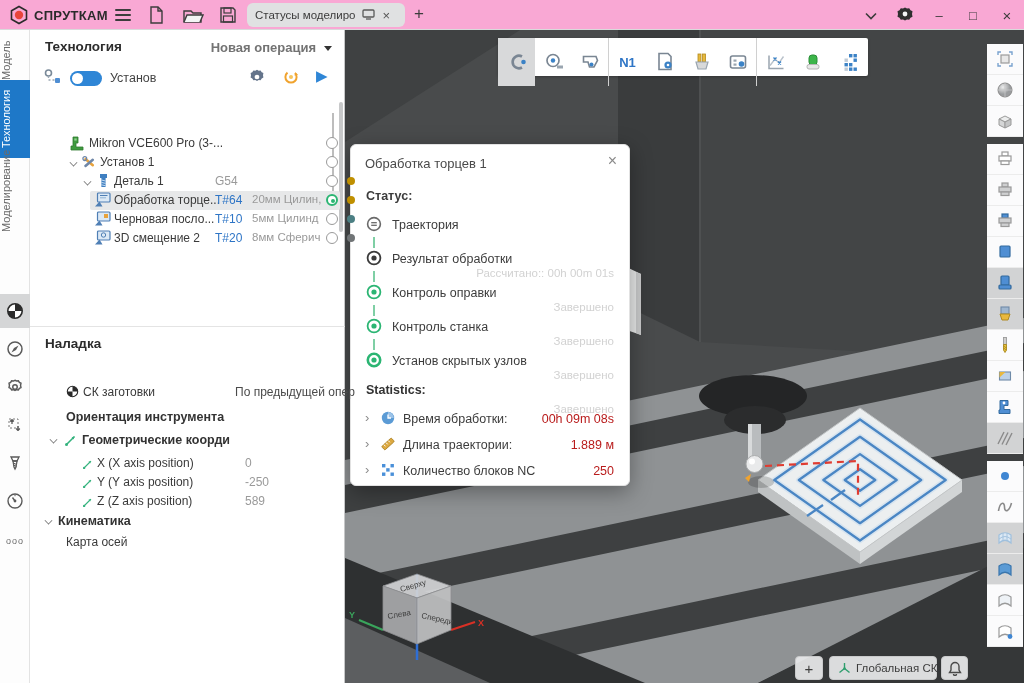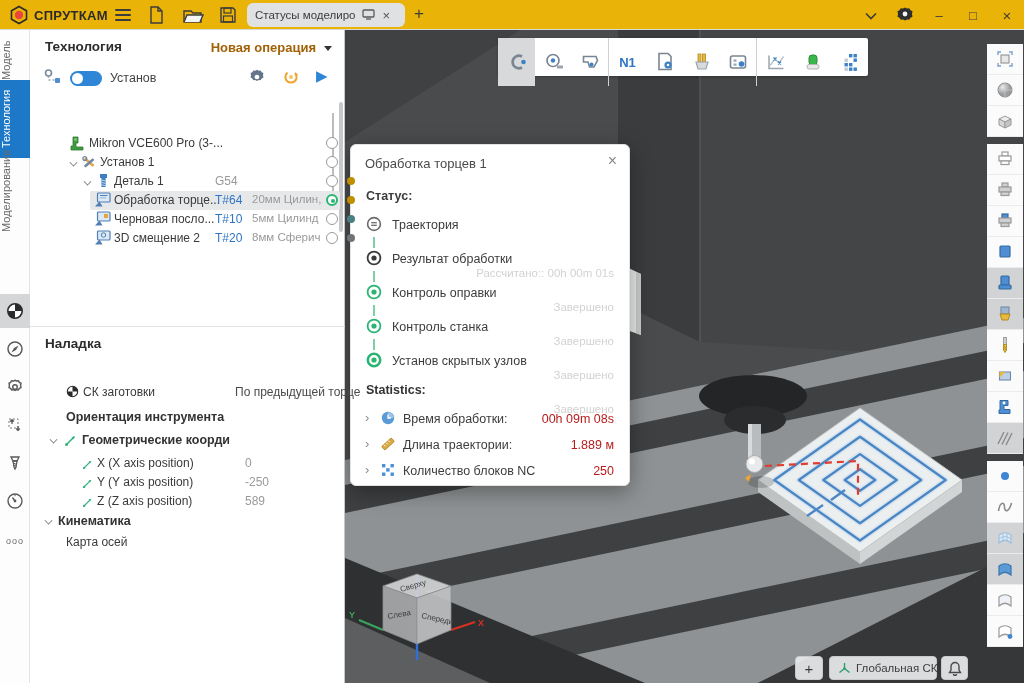--- a/index.html
+++ b/index.html
@@ -1,20 +1,20 @@
 <!DOCTYPE html>
 <html><head>
 <meta charset="utf-8">
 <style>
   * { margin:0; padding:0; box-sizing:border-box; }
   html,body { width:1024px; height:683px; overflow:hidden; font-family:"Liberation Sans", sans-serif; background:#fff; }
   .abs { position:absolute; }
 
   
-  #titlebar { position:absolute; left:0; top:0; width:1024px; height:30px; background:#eab308; border-bottom:1px solid #d9dadb; z-index:50; }
+  #titlebar { position:absolute; left:0; top:0; width:1024px; height:30px; background:#f9a8d4; border-bottom:1px solid #d9dadb; z-index:50; }
   .tb-logo { position:absolute; left:9px; top:5px; width:20px; height:20px; }
   .tb-appname { position:absolute; left:34px; top:8px; font-size:13px; font-weight:bold; color:#2b2b2b; letter-spacing:.3px; }
   .tb-burger { position:absolute; left:115px; top:9px; width:16px; height:12px; cursor:pointer; }
   .tb-burger span { display:block; height:2px; background:#3c3c3c; margin-bottom:3px; border-radius:1px; }
   .tb-icon { position:absolute; top:5px; width:22px; height:20px; cursor:pointer; }
   .tb-tab { position:absolute; left:247px; top:3px; width:158px; height:24px; background:#e0e1e2; border-radius:6px; display:flex; align-items:center; padding:0 8px; cursor:pointer; }
   .tb-tab-label { font-size:11.5px; color:#3c3c3c; white-space:nowrap; overflow:hidden; max-width:104px; }
   .tb-tab-x { margin-left:8px; font-size:13px; color:#555; }
   .tb-plus { position:absolute; left:414px; top:4px; font-size:17px; color:#3c3c3c; cursor:pointer; }
   .tb-right { position:absolute; right:0; top:0; height:30px; display:flex; align-items:center; }
@@ -24,21 +24,21 @@
   #side-strip { position:absolute; left:0; top:30px; width:30px; height:653px; background:#fdfdfd; border-right:1px solid #e3e3e3; z-index:40; }
   .vtab { position:absolute; left:0; width:30px; writing-mode:vertical-rl; transform:rotate(180deg); text-align:center; font-size:11px; color:#6a6a6a; cursor:pointer; }
   .vtab.active { background:#1e78c8; color:#fff; }
   .strip-ic { position:absolute; left:0; width:30px; height:34px; display:flex; align-items:center; justify-content:center; cursor:pointer; }
   .strip-ic.active { background:#d5d6d7; }
   .strip-more { position:absolute; left:0; width:30px; text-align:center; font-size:9px; letter-spacing:1px; color:#6a6a6a; cursor:pointer; }
 
   
   #left-panel { position:absolute; left:30px; top:30px; width:315px; height:653px; background:#fff; border-right:1px solid #c6c7c8; z-index:30; }
   .lp-title { position:absolute; left:15px; top:9px; font-size:13.5px; font-weight:bold; color:#2c2c2c; }
-  .lp-newop { position:absolute; right:28px; top:10px; font-size:13px; font-weight:600; color:#a16207; cursor:pointer; }
+  .lp-newop { position:absolute; right:28px; top:10px; font-size:13px; font-weight:600; color:#737373; cursor:pointer; }
   .caret-down { position:absolute; right:12px; top:16px; width:0; height:0; border-left:4px solid transparent; border-right:4px solid transparent; border-top:5px solid #333; cursor:pointer; }
   .lp-row2 { position:absolute; left:0; top:34px; width:315px; height:30px; }
   .toggle { position:absolute; left:40px; top:7px; width:32px; height:15px; background:#2f86d6; border-radius:8px; cursor:pointer; }
   .toggle .knob { position:absolute; left:2px; top:2px; width:11px; height:11px; border-radius:50%; background:#fff; }
   .lp-toggle-label { position:absolute; left:80px; top:7px; font-size:12.5px; color:#444; }
   .scrollbar { position:absolute; right:1px; top:72px; width:4px; height:130px; background:#c7c8c9; border-radius:2px; }
 
   .tree { position:absolute; left:0; top:74px; width:315px; }
   .tree-row { position:absolute; left:0; width:315px; height:19px; font-size:12px; color:#3a3a3a; }
   .tree-row .lbl { position:absolute; top:2px; white-space:nowrap; }
@@ -343,21 +343,21 @@
 
   <div>
     <span class="abs" style="left:36px;top:354px">
       <svg width="13" height="13" viewBox="0 0 14 14">
           <circle cx="7" cy="7" r="5.6" fill="#fff" stroke="#2b2b2b" stroke-width="1.2"></circle>
           <path d="M7 7 L7 1.4 A5.6 5.6 0 0 1 12.6 7 Z" fill="#2b2b2b"></path>
           <path d="M7 7 L7 12.6 A5.6 5.6 0 0 1 1.4 7 Z" fill="#2b2b2b"></path>
         </svg>
     </span>
     <span class="s-row" style="left:53px;top:355px">СК заготовки</span>
-    <span class="s-row" style="left:205px;top:355px;color:#4a4a4a">По предыдущей торце</span>
+    <span class="s-row" style="left:205px;top:355px;color:#4a4a4a">По предыдущей опер</span>
   </div>
 
   <span class="s-row s-bold" style="left:36px;top:380px;font-size:12.5px">Ориентация инструмента</span>
 
   <div>
     <span class="chev" style="left:20px;top:406px"></span>
     <span class="abs" style="left:34px;top:403px">
       <svg width="13" height="13" viewBox="0 0 13 13">
           <line x1="2.5" y1="10.5" x2="10.5" y2="2.5" stroke="#35b37e" stroke-width="1.6"></line>
           <circle cx="2.5" cy="10.5" r="1.5" fill="#35b37e"></circle>

